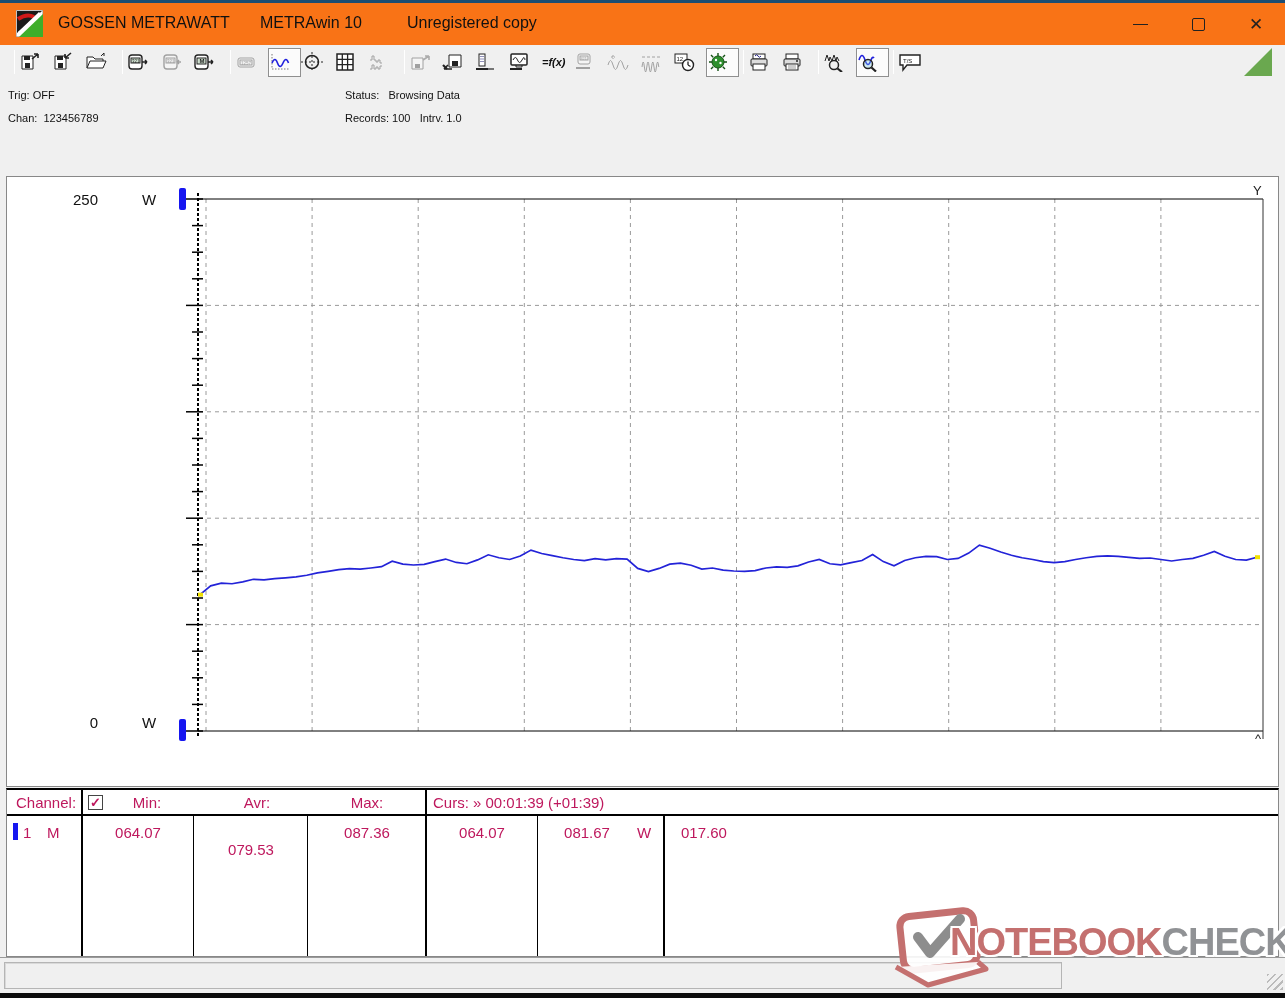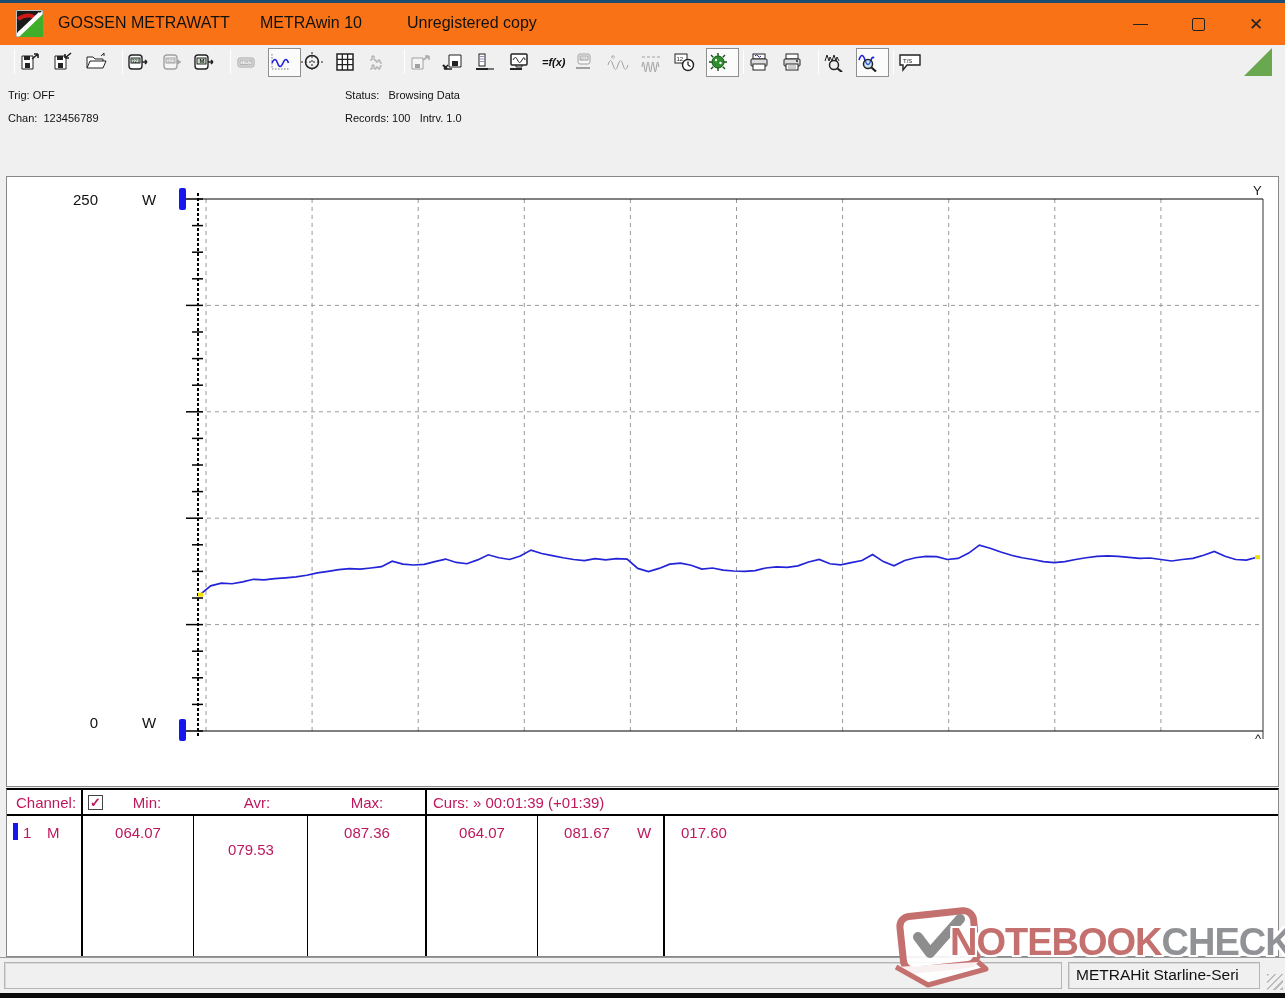--- a/index.html
+++ b/index.html
@@ -402,23 +402,20 @@
     <span class="cell" style="left:188px; top:34px; width:112px; text-align:center;margin-top:17px;">079.53</span>
     <span class="cell" style="left:302px; top:34px; width:116px; text-align:center;">087.36</span>
     <span class="cell" style="left:420px; top:34px; width:110px; text-align:center;">064.07</span>
     <span class="cell" style="left:532px; top:34px; width:96px; text-align:center;">081.67</span>
     <span class="cell" style="left:630px; top:34px;">W</span>
     <span class="cell" style="left:674px; top:34px;">017.60</span>
   </div>
 
   <div class="statusbar">
     <div class="sb-panel sb-left"></div>
-    <div class="sb-panel sb-right">
-      <span>METRAHit Starline-Seri</span>
-    </div>
     <div class="grip"></div>
   </div>
 
 </div>
 
 <div class="watermark">
   <svg width="110" height="88" viewBox="0 0 110 88">
     <g transform="rotate(-6 55 40)">
       <rect x="14" y="8" width="74" height="54" rx="10" fill="rgba(255,255,255,.9)" stroke="#c4706f" stroke-width="7"></rect>
     </g>

